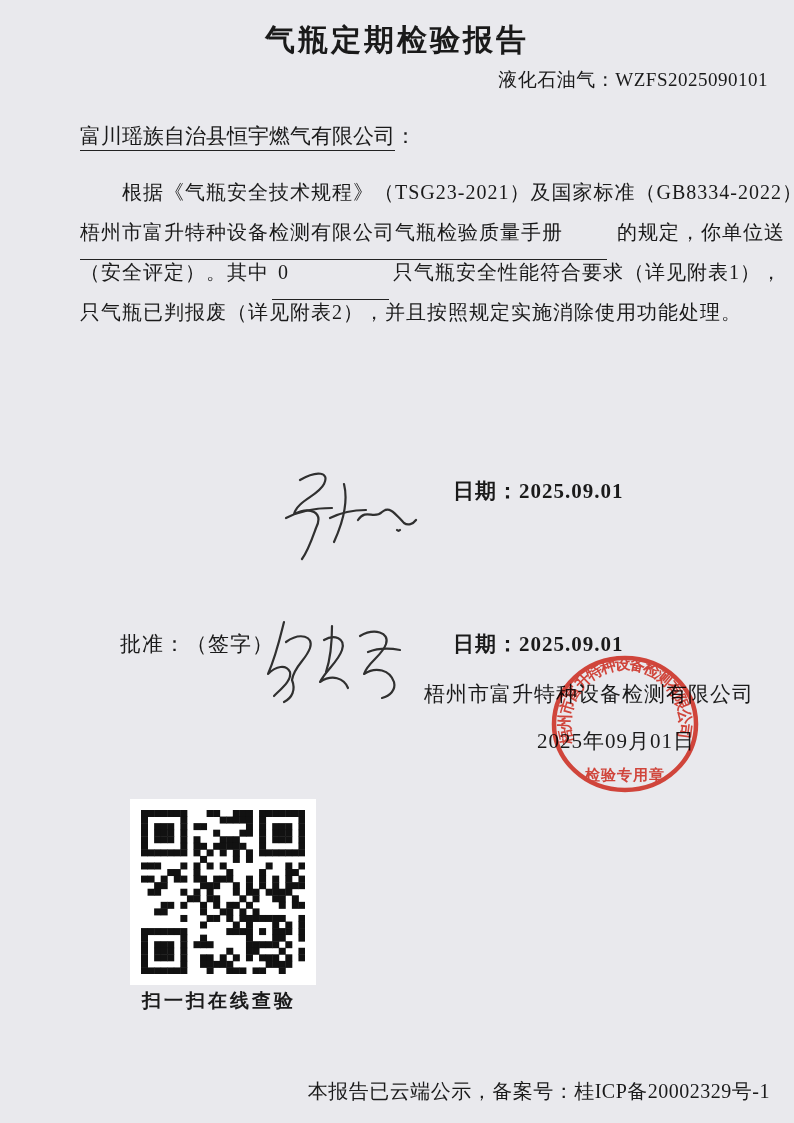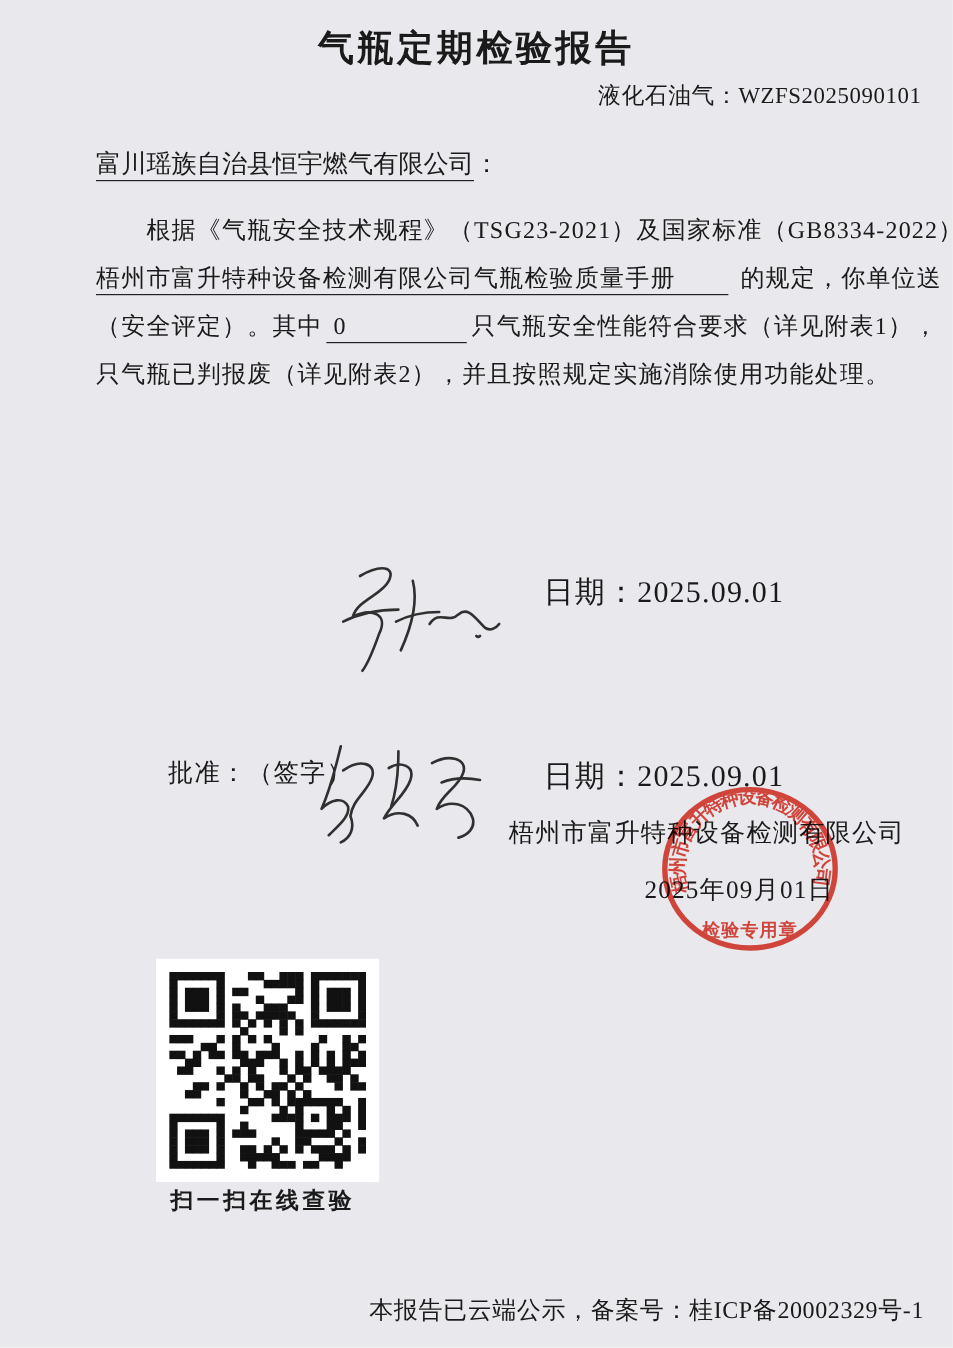--- a/index.html
+++ b/index.html
@@ -22,23 +22,23 @@
   .addressee{
     position:absolute;left:80px;top:122px;font-size:21px;
   }
   .addressee .uname{border-bottom:1.5px solid #222;padding-bottom:2px;margin-top:20px;}
   .para{
     position:absolute;left:80px;top:172px;width:700px;
     font-size:20px;letter-spacing:1px;
   }
   .line{height:40px;line-height:40px;white-space:nowrap;}
   .indent{padding-left:42px;}
-  .u{border-bottom:1.5px solid #222;padding-bottom:2px;}
+  .u{border-bottom:1.5px solid #222;padding-bottom:16px;}
   .sig-label{position:absolute;font-size:21px;letter-spacing:1px;}
-  .sig-date{position:absolute;font-size:25px;letter-spacing:1px;}
+  .sig-date{position:absolute;font-size:21px;letter-spacing:1px;font-weight:bold;}
   .company-line{position:absolute;left:424px;top:680px;font-size:21px;letter-spacing:1px;}
   .seal-date{position:absolute;left:537px;top:727px;font-size:21px;letter-spacing:1px;}
   .signature{position:absolute;}
   .signature path{fill:none;stroke:#303030;stroke-width:2.2;stroke-linecap:round;stroke-linejoin:round;}
   .seal{position:absolute;left:549px;top:653px;mix-blend-mode:multiply;opacity:.92;}
   .qr-box{
     position:absolute;left:130px;top:799px;width:186px;height:186px;
     background:#ffffff;
   }
   .qr-box svg{position:absolute;left:11px;top:11px;}
@@ -67,21 +67,21 @@
 
   <svg class="signature" style="left:272px;top:462px" width="150" height="105" viewBox="0 0 150 105">
     <path d="M28,18 C45,8 58,10 52,22 C46,34 26,38 22,52 C38,44 52,50 44,66 C40,77 36,89 30,97"></path>
     <path d="M14,56 C30,48 48,46 60,46"></path>
     <path d="M72,22 C76,38 72,58 62,80"></path>
     <path d="M58,56 C70,50 84,48 94,48"></path>
     <path d="M86,58 C94,46 102,58 110,50 C118,43 124,53 132,61 C136,64 141,62 144,58"></path>
     <path d="M125,68 c1,1 2,1 3,0"></path>
   </svg>
 
-  <div class="sig-label" style="left:140px;top:630px">批准：（签字）</div>
+  <div class="sig-label" style="left:120px;top:630px">批准：（签字）</div>
   <div class="sig-date" style="left:453px;top:630px"><span>日期：</span><span>2025.09.01</span></div>
 
   <svg class="signature" style="left:252px;top:612px" width="180" height="100" viewBox="0 0 180 100">
     <path d="M32,10 C28,26 24,44 16,62 C24,54 34,52 38,60 C40,68 30,76 22,84"></path>
     <path d="M34,30 C48,20 62,24 58,36 C54,48 42,54 40,68 C44,78 40,86 32,90"></path>
     <path d="M72,28 C82,22 94,26 90,38 C86,50 74,58 68,70 C80,62 92,66 96,76"></path>
     <path d="M80,14 C80,30 78,48 74,60"></path>
     <path d="M108,24 C122,16 138,20 134,32 C130,44 116,50 112,62 C124,54 138,58 142,70 C144,78 138,84 130,86"></path>
     <path d="M116,40 C126,36 138,36 148,38"></path>
   </svg>

